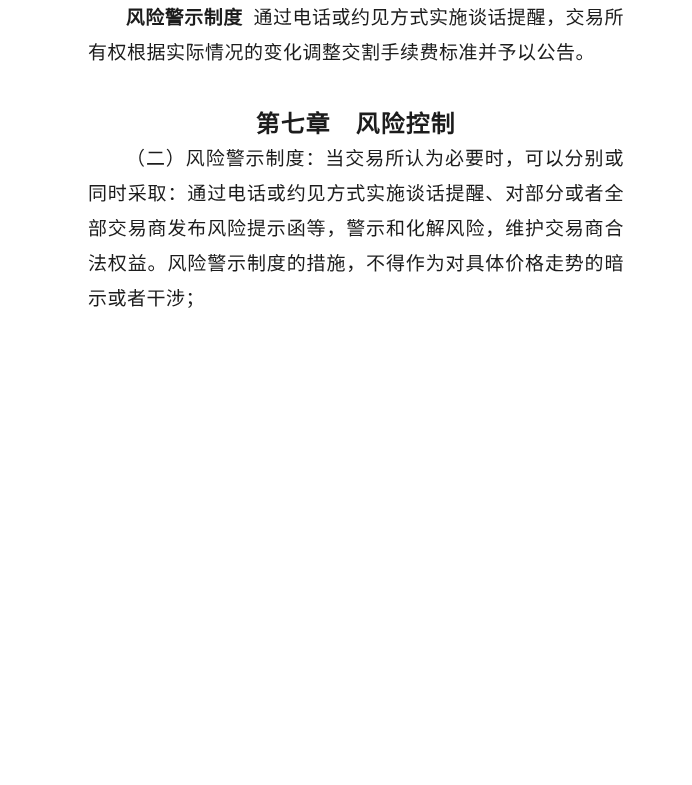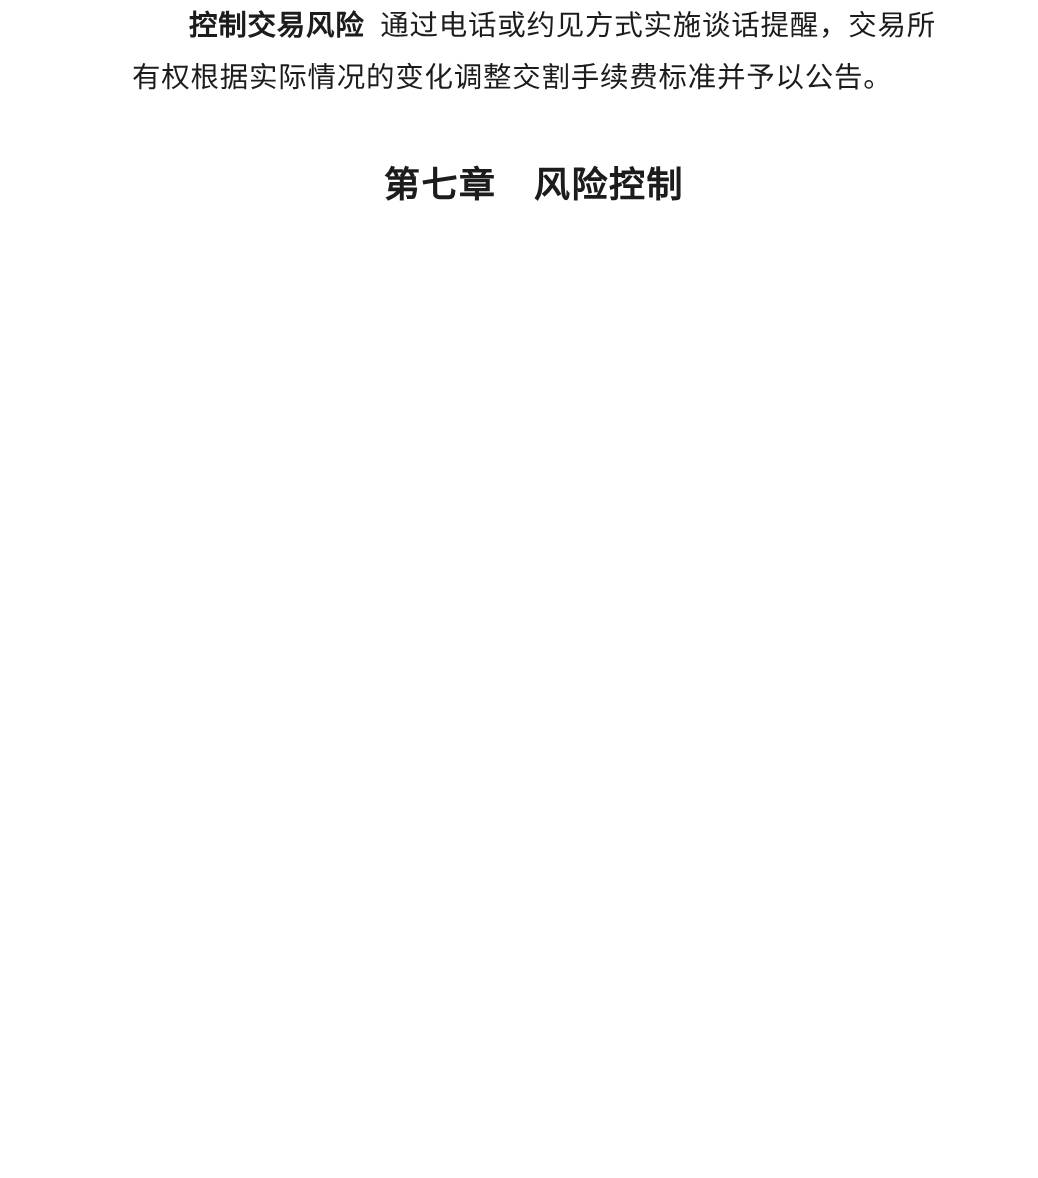--- a/index.html
+++ b/index.html
@@ -43,15 +43,16 @@
     line-height: 35px;
     text-align: center;
     text-indent: 0;
     letter-spacing: 1px;
   }
 </style>
 </head>
 <body>
 
 <main class="page">
-    <p class="para"><b class="lead">控制交易风险</b><span>通过电话或约见方式实施谈话提醒，交易所有权根据实际情况的变化调整交割手续费标准并予以公告。</span></p>
+    <p class="para"><b class="lead">风险警示制度</b><span>通过电话或约见方式实施谈话提醒，交易所有权根据实际情况的变化调整交割手续费标准并予以公告。</span></p>
     <h2 class="chapter">第七章　风险控制</h2>
+    <p class="para"><span>（二）风险警示制度：当交易所认为必要时，可以分别或同时采取：通过电话或约见方式实施谈话提醒、对部分或者全部交易商发布风险提示函等，警示和化解风险，维护交易商合法权益。风险警示制度的措施，不得作为对具体价格走势的暗示或者干涉；</span></p>
   </main>
 
 </body></html>

